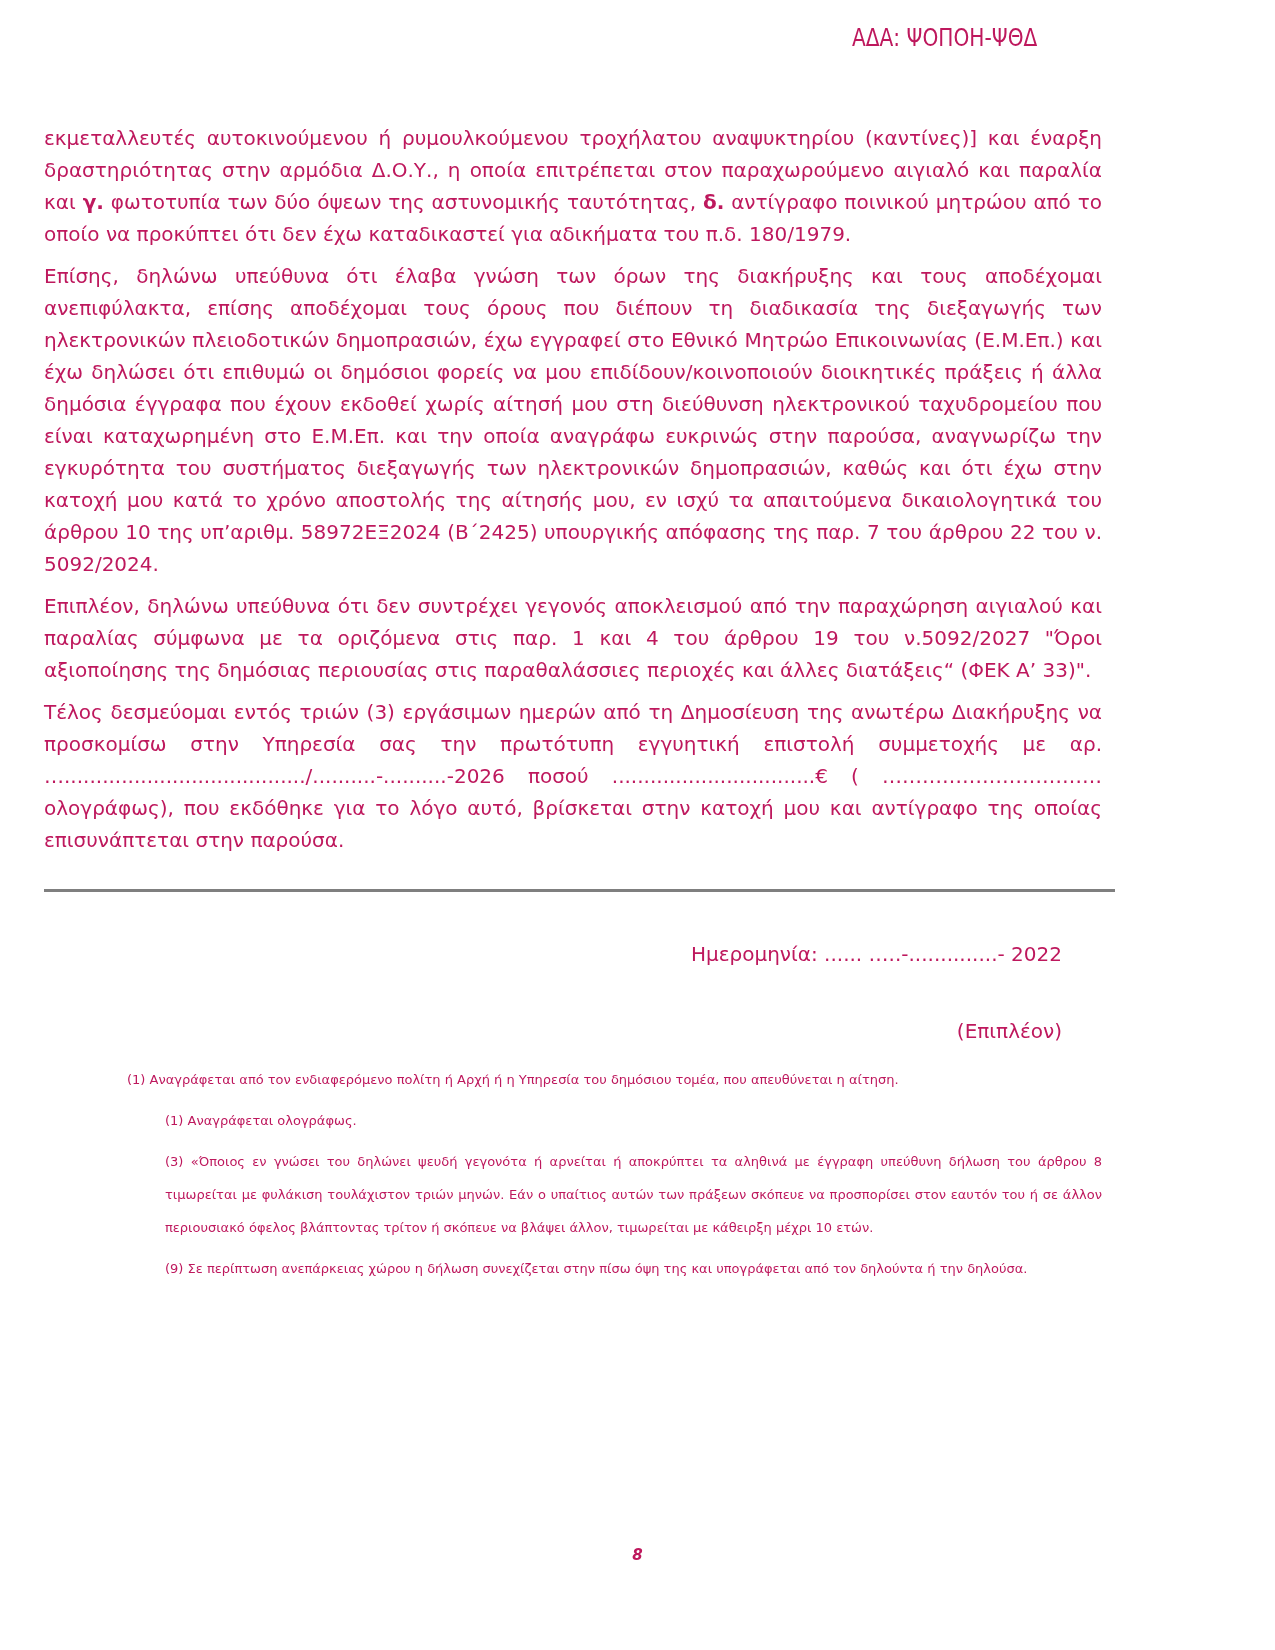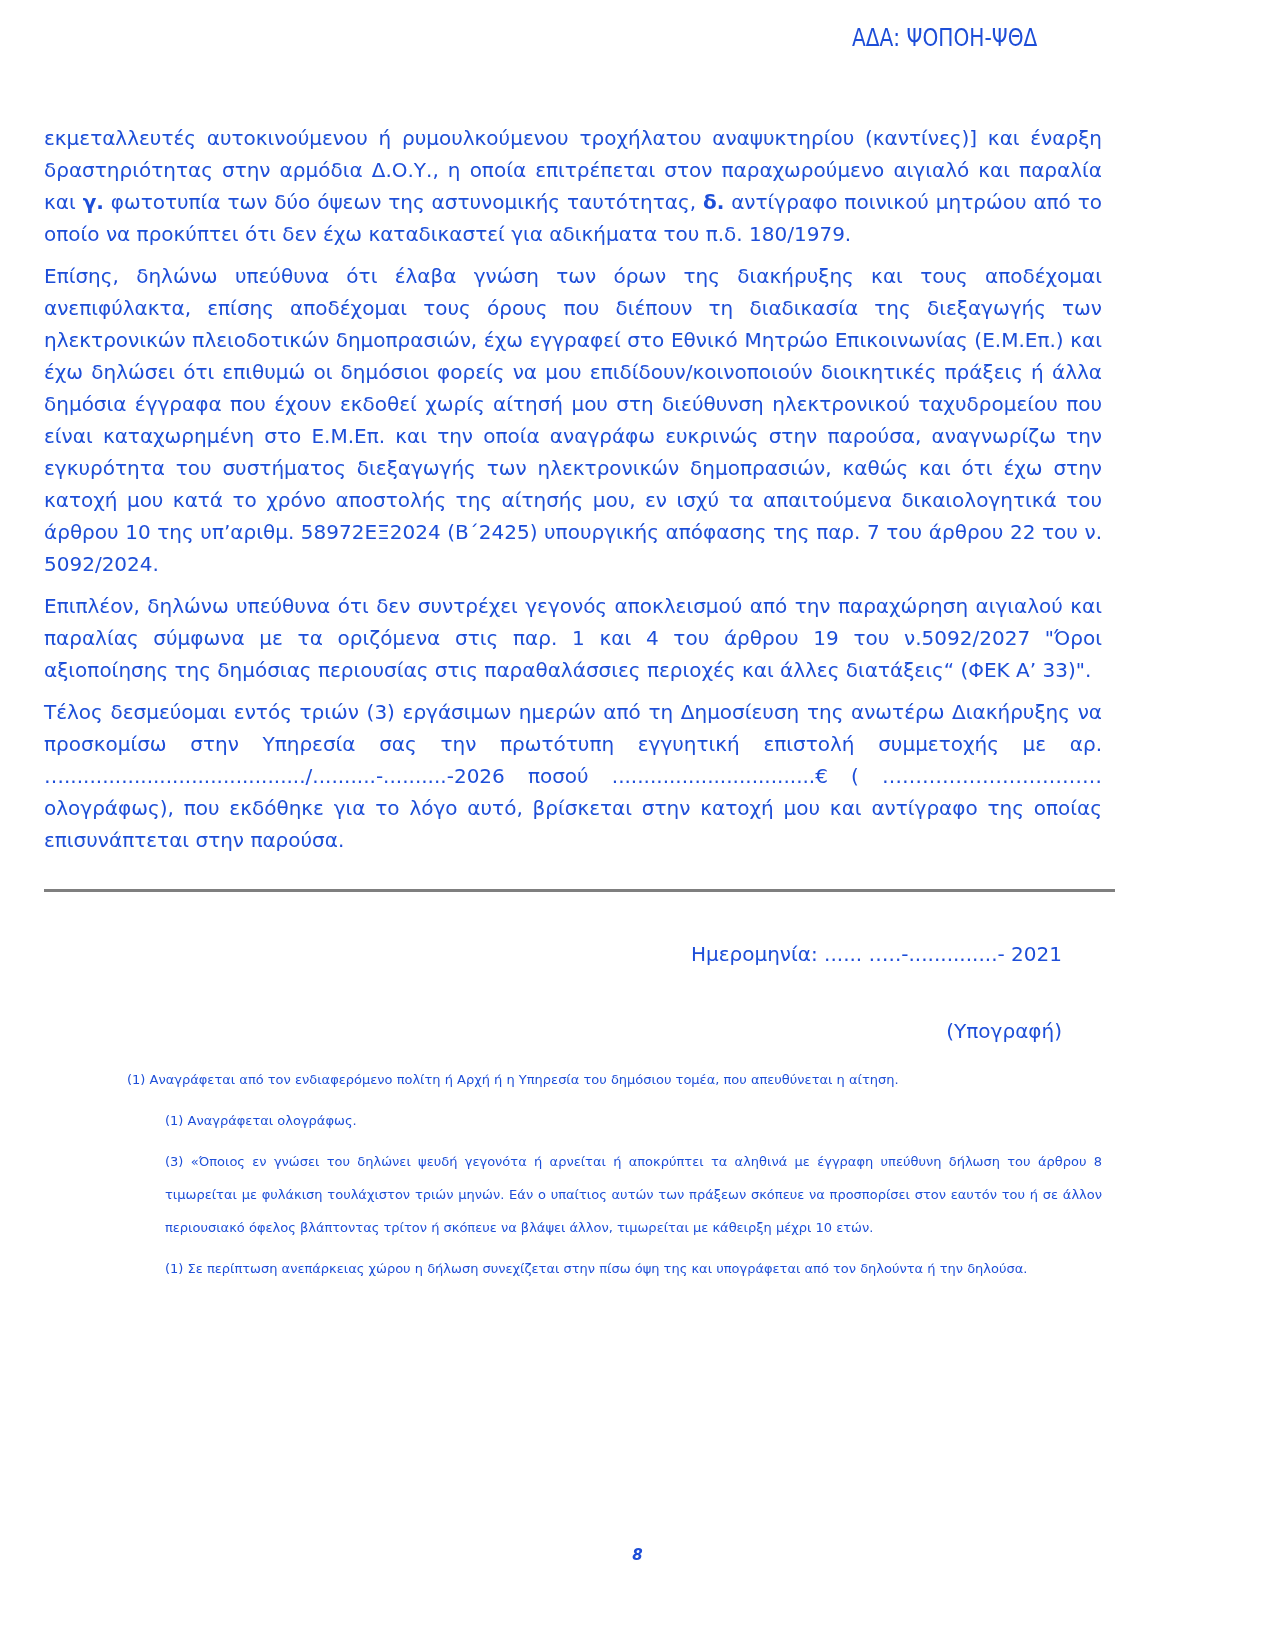--- a/index.html
+++ b/index.html
@@ -6,21 +6,21 @@
     margin: 0;
     padding: 0;
     background: #ffffff;
   }
   .page {
     position: relative;
     width: 1275px;
     height: 1650px;
     background: #ffffff;
     font-family: "DejaVu Sans", "Liberation Sans", sans-serif;
-    color: #1d4ed8;
+    color: #be185d;
     overflow: hidden;
   }
   .ada-header {
     position: absolute;
     top: 24px;
     left: 852px;
     font-size: 24px;
     white-space: nowrap;
     transform: scaleX(0.84);
     transform-origin: left top;
@@ -89,28 +89,28 @@
 
     <p class="body-p">Επίσης, δηλώνω υπεύθυνα ότι έλαβα γνώση των όρων της διακήρυξης και τους αποδέχομαι ανεπιφύλακτα, επίσης αποδέχομαι τους όρους που διέπουν τη διαδικασία της διεξαγωγής των ηλεκτρονικών πλειοδοτικών δημοπρασιών, έχω εγγραφεί στο Εθνικό Μητρώο Επικοινωνίας (Ε.Μ.Επ.) και έχω δηλώσει ότι επιθυμώ οι δημόσιοι φορείς να μου επιδίδουν/κοινοποιούν διοικητικές πράξεις ή άλλα δημόσια έγγραφα που έχουν εκδοθεί χωρίς αίτησή μου στη διεύθυνση ηλεκτρονικού ταχυδρομείου που είναι καταχωρημένη στο Ε.Μ.Επ. και την οποία αναγράφω ευκρινώς στην παρούσα, αναγνωρίζω την εγκυρότητα του συστήματος διεξαγωγής των ηλεκτρονικών δημοπρασιών, καθώς και ότι έχω στην κατοχή μου κατά το χρόνο αποστολής της αίτησής μου, εν ισχύ τα απαιτούμενα δικαιολογητικά του άρθρου 10 της υπ’αριθμ. 58972ΕΞ2024 (Β΄2425) υπουργικής απόφασης της παρ. 7 του άρθρου 22 του ν. 5092/2024.</p>
 
     <p class="body-p">Επιπλέον, δηλώνω υπεύθυνα ότι δεν συντρέχει γεγονός αποκλεισμού από την παραχώρηση αιγιαλού και παραλίας σύμφωνα με τα οριζόμενα στις παρ. 1 και 4 του άρθρου 19 του ν.5092/2027 "Όροι αξιοποίησης της δημόσιας περιουσίας στις παραθαλάσσιες περιοχές και άλλες διατάξεις“ (ΦΕΚ Α’ 33)".</p>
 
     <p class="body-p">Τέλος δεσμεύομαι εντός τριών (3) εργάσιμων ημερών από τη Δημοσίευση της ανωτέρω Διακήρυξης να προσκομίσω στην Υπηρεσία σας την πρωτότυπη εγγυητική επιστολή συμμετοχής με αρ. …....................................../..........-..........-2026 ποσού ................................€ ( …………………………… ολογράφως), που εκδόθηκε για το λόγο αυτό, βρίσκεται στην κατοχή μου και αντίγραφο της οποίας επισυνάπτεται στην παρούσα.</p>
 
     <div class="rule"></div>
 
     <div class="sig-block">
-      <div class="sig-date">Ημερομηνία: ...... …..-..............- 2021</div>
-      <div class="sig-cap">(Υπογραφή)</div>
+      <div class="sig-date">Ημερομηνία: ...... …..-..............- 2022</div>
+      <div class="sig-cap">(Επιπλέον)</div>
     </div>
 
     <div class="notes">
       <p class="note note-first">(1) Αναγράφεται από τον ενδιαφερόμενο πολίτη ή Αρχή ή η Υπηρεσία του δημόσιου τομέα, που απευθύνεται η αίτηση.</p>
       <p class="note note-rest">(1) Αναγράφεται ολογράφως.</p>
       <p class="note note-rest">(3) «Όποιος εν γνώσει του δηλώνει ψευδή γεγονότα ή αρνείται ή αποκρύπτει τα αληθινά με έγγραφη υπεύθυνη δήλωση του άρθρου 8 τιμωρείται με φυλάκιση τουλάχιστον τριών μηνών. Εάν ο υπαίτιος αυτών των πράξεων σκόπευε να προσπορίσει στον εαυτόν του ή σε άλλον περιουσιακό όφελος βλάπτοντας τρίτον ή σκόπευε να βλάψει άλλον, τιμωρείται με κάθειρξη μέχρι 10 ετών.</p>
-      <p class="note note-rest">(1) Σε περίπτωση ανεπάρκειας χώρου η δήλωση συνεχίζεται στην πίσω όψη της και υπογράφεται από τον δηλούντα ή την δηλούσα.</p>
+      <p class="note note-rest">(9) Σε περίπτωση ανεπάρκειας χώρου η δήλωση συνεχίζεται στην πίσω όψη της και υπογράφεται από τον δηλούντα ή την δηλούσα.</p>
     </div>
 
   </div>
 
   <div class="page-number">8</div>
 
 </div>
 
 </body></html>

